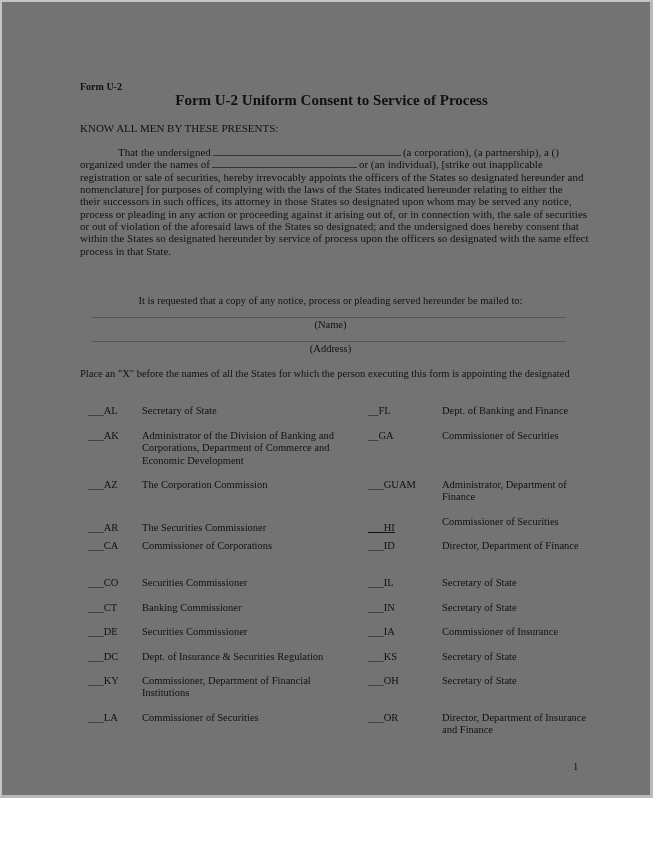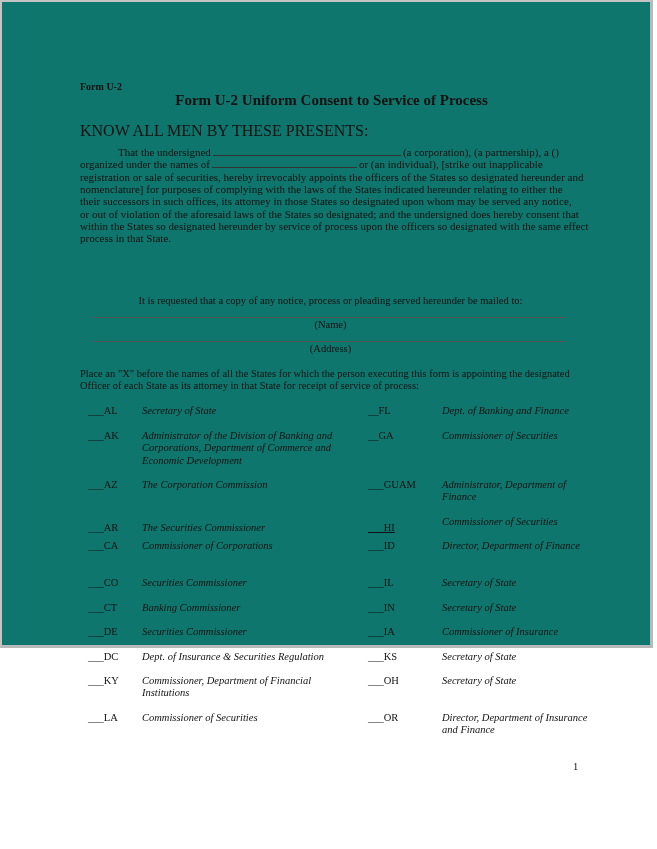--- a/index.html
+++ b/index.html
@@ -1,31 +1,31 @@
 <!DOCTYPE html>
 <html><head>
   <meta charset="utf-8">
   <style>
     html, body { margin: 0; padding: 0; background: #ffffff; }
     body { width: 657px; height: 849px; overflow: hidden; position: relative; }
     .page {
-      position: absolute; left: 0; top: 0; width: 653px; height: 648px;
-      background: #0f766e;
+      position: absolute; left: 0; top: 0; width: 653px; height: 798px;
+      background: #737373;
       border-top: 2px solid #c4c4c4;
       border-left: 2px solid #c4c4c4;
       border-right: 3px solid #b9b9b9;
       border-bottom: 3px solid #b9b9b9;
       box-sizing: border-box;
       font-family: "Liberation Serif", "DejaVu Serif", serif;
       color: #111111;
     }
     .abs { position: absolute; white-space: nowrap; }
     .form-label { left: 78px; top: 79px; font-size: 10px; font-weight: bold; }
     .title { left: 0; width: 655px; text-align: center; top: 90px; font-size: 15px; font-weight: bold; padding-left: 2px; }
-    .know { left: 78px; top: 120px; font-size: 16px; }
+    .know { left: 78px; top: 120px; font-size: 11px; }
     .para {
       position: absolute; left: 78px; top: 144px; width: 505px;
       font-size: 11px; line-height: 12.35px; white-space: normal;
     }
     .para .line { display: block; white-space: nowrap; }
     .para .indent { padding-left: 38px; }
     .blank { display: inline-block; border-bottom: 1px solid #333; vertical-align: baseline; height: 9px; }
     .blank-undersigned { width: 188px; margin-left: 2px; margin-right: 2px; }
     .blank-laws { width: 145px; margin-left: 2px; margin-right: 2px; }
     .request { left: 0; width: 657px; text-align: center; top: 293px; font-size: 10.5px; }
@@ -35,57 +35,57 @@
     .caption { left: 0; width: 657px; text-align: center; font-size: 10.5px; }
     .caption-name { top: 317px; }
     .caption-address { top: 341px; }
     .instr {
       position: absolute; left: 78px; top: 366px; width: 505px;
       font-size: 10.5px; line-height: 12.3px;
     }
     .instr .line { display: block; white-space: nowrap; }
     .entry { position: absolute; font-size: 10.5px; line-height: 12.3px; }
     .entry .code { position: absolute; left: 0; top: 0; white-space: nowrap; }
-    .entry .officer { position: absolute; top: 0; white-space: normal; font-style: italic; }
+    .entry .officer { position: absolute; top: 0; white-space: normal; }
     .left-col .code { }
     .left-col .officer { left: 54px; width: 215px; }
     .right-col .officer { left: 74px; width: 150px; }
     .page-num { left: 571px; top: 759px; font-size: 10.5px; }
   </style>
 </head>
 <body>
 
 <div class="page">
 
   <div class="abs form-label">Form U-2</div>
   <div class="abs title">Form U-2 Uniform Consent to Service of Process</div>
   <div class="abs know">KNOW ALL MEN BY THESE PRESENTS:</div>
 
   <div class="para">
     <span class="line indent"><span>That the undersigned</span><span class="blank blank-undersigned"></span><span>(a corporation), (a partnership), a ()</span></span>
     <span class="line"><span>organized under the names of</span><span class="blank blank-laws"></span><span>or (an individual), [strike out inapplicable</span></span>
     <span class="line">registration or sale of securities, hereby irrevocably appoints the officers of the States so designated hereunder and</span>
     <span class="line">nomenclature] for purposes of complying with the laws of the States indicated hereunder relating to either the</span>
     <span class="line">their successors in such offices, its attorney in those States so designated upon whom may be served any notice,</span>
+    <span class="line">process or pleading in any action or proceeding against it arising out of, or in connection with, the sale of securities</span>
     <span class="line">or out of violation of the aforesaid laws of the States so designated; and the undersigned does hereby consent that</span>
     <span class="line">within the States so designated hereunder by service of process upon the officers so designated with the same effect</span>
     <span class="line">process in that State.</span>
   </div>
 
   <div class="abs request">It is requested that a copy of any notice, process or pleading served hereunder be mailed to:</div>
 
   <div class="rule rule-name"></div>
   <div class="abs caption caption-name">(Name)</div>
 
   <div class="rule rule-address"></div>
   <div class="abs caption caption-address">(Address)</div>
 
   <div class="instr">
     <span class="line">Place an "X" before the names of all the States for which the person executing this form is appointing the designated</span>
-    <span class="line">Officer of each State as its attorney in that State for receipt of service of process:</span>
   </div>
 
   <div class="entry left-col" style="left:86px; top:403px; width:280px;">
     <span class="code">___AL</span>
     <span class="officer">Secretary of State</span>
   </div>
   <div class="entry left-col" style="left:86px; top:428px; width:280px;">
     <span class="code">___AK</span>
     <span class="officer">Administrator of the Division of Banking and Corporations, Department of Commerce and Economic Development</span>
   </div>

